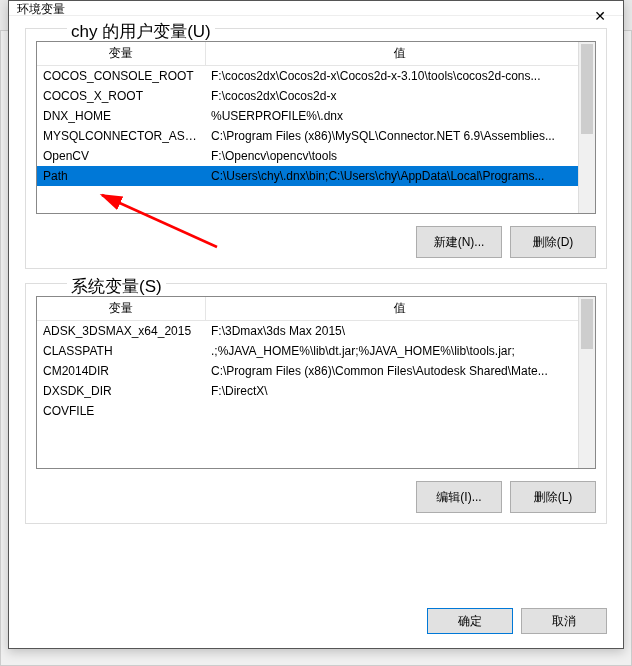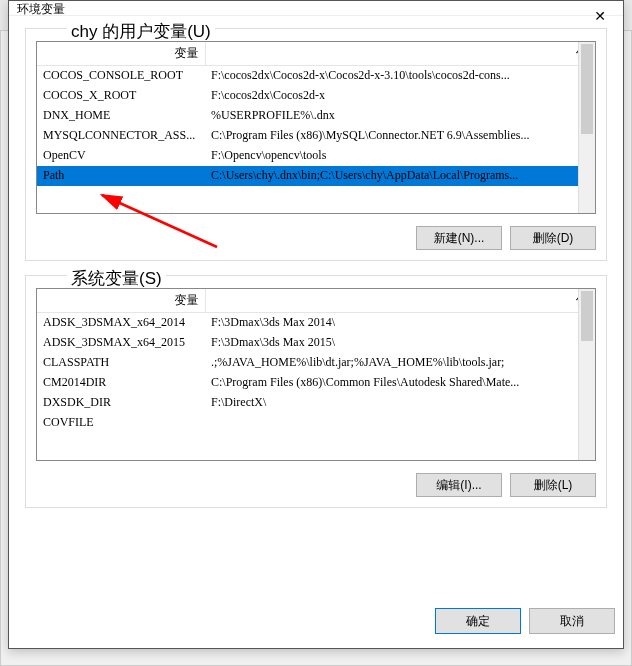--- a/index.html
+++ b/index.html
@@ -63,37 +63,36 @@
 .listwrap {
   border: 1px solid #888;
   height: 173px;
   display: flex;
   flex-direction: column;
   position: relative;
 }
 .listbody { flex:1; overflow: hidden; }
 .list-table { width: 100%; border-collapse: collapse; table-layout: fixed; }
 .list-table th {
-  text-align: right;
+  text-align: center;
   font-weight: normal;
   padding: 3px 6px;
   background: #fff;
   border-right: 1px solid #e5e5e5;
   border-bottom: 1px solid #e5e5e5;
   height: 22px;
 }
 .col-var { width: 168px; }
 .col-val { width: auto; }
 .list-table td {
   padding: 2px 6px;
   white-space: nowrap;
   overflow: hidden;
   text-overflow: ellipsis;
   height: 20px;
-  font-family: Liberation Serif, serif;
 }
 .list-table tr.selected td {
   background: #0078d7;
   color: #000000;
 }
 .list-table tr.selected td:last-child { text-overflow: clip; }
 .scrollbar {
   position: absolute;
   right: 0; top: 0; bottom: 0;
   width: 17px;
@@ -106,36 +105,36 @@
   background: #cdcdcd;
 }
 .btnrow {
   display: flex;
   justify-content: flex-end;
   gap: 8px;
   margin-top: 12px;
 }
 .btn {
   min-width: 86px;
-  height: 24px;
+  height: 32px;
   border: 1px solid #adadad;
   background: #e1e1e1;
   font-size: 12px;
   font-family: inherit;
   padding: 0 10px;
   cursor: default;
   display: inline-flex;
   align-items: center;
   justify-content: center;
 }
 .footer {
   display: flex;
   justify-content: flex-end;
   gap: 8px;
-  padding: 0 8px 14px 0;
+  padding: 0 16px 14px 0;
   position: absolute;
   bottom: 0;
   right: 0;
   left: 8px;
   border-top: 0;
 }
 .footer .btn { min-width: 86px; height: 26px; }
 .footer .btn.primary { border-color: #0078d7; }
 svg.arrow { position:absolute; pointer-events:none; }
 </style>
@@ -230,24 +229,20 @@
                 <col class="col-val">
               </colgroup>
             <thead>
               <tr>
                 <th>变量</th>
                 <th>值</th>
               </tr>
             </thead>
             <tbody id="sys-rows">
                 <tr>
-                  <td>ADSK_3DSMAX_x64_2014</td>
-                  <td>F:\3Dmax\3ds Max 2014\</td>
-                </tr>
-                <tr>
                   <td>ADSK_3DSMAX_x64_2015</td>
                   <td>F:\3Dmax\3ds Max 2015\</td>
                 </tr>
                 <tr>
                   <td>CLASSPATH</td>
                   <td>.;%JAVA_HOME%\lib\dt.jar;%JAVA_HOME%\lib\tools.jar;</td>
                 </tr>
                 <tr>
                   <td>CM2014DIR</td>
                   <td>C:\Program Files (x86)\Common Files\Autodesk Shared\Mate...</td>

